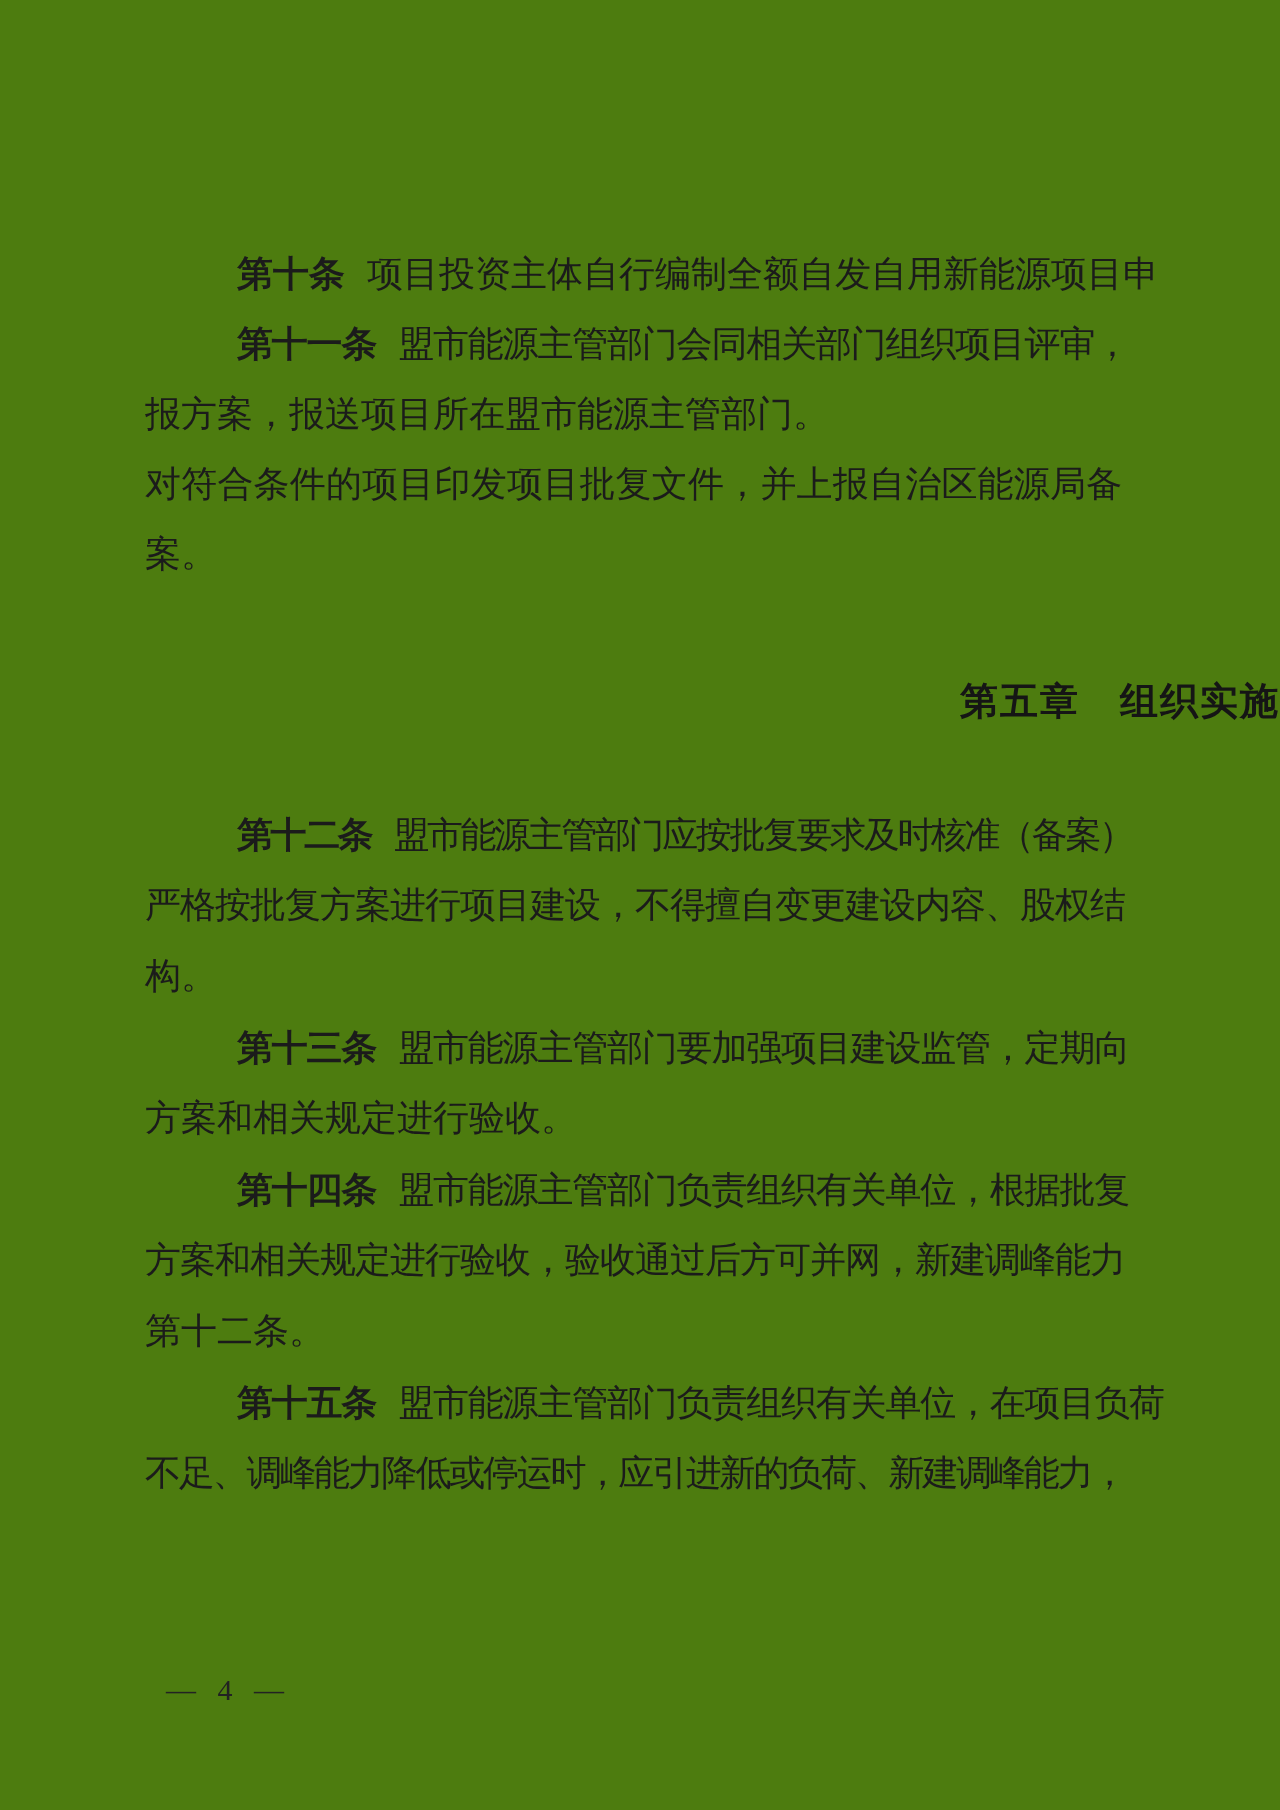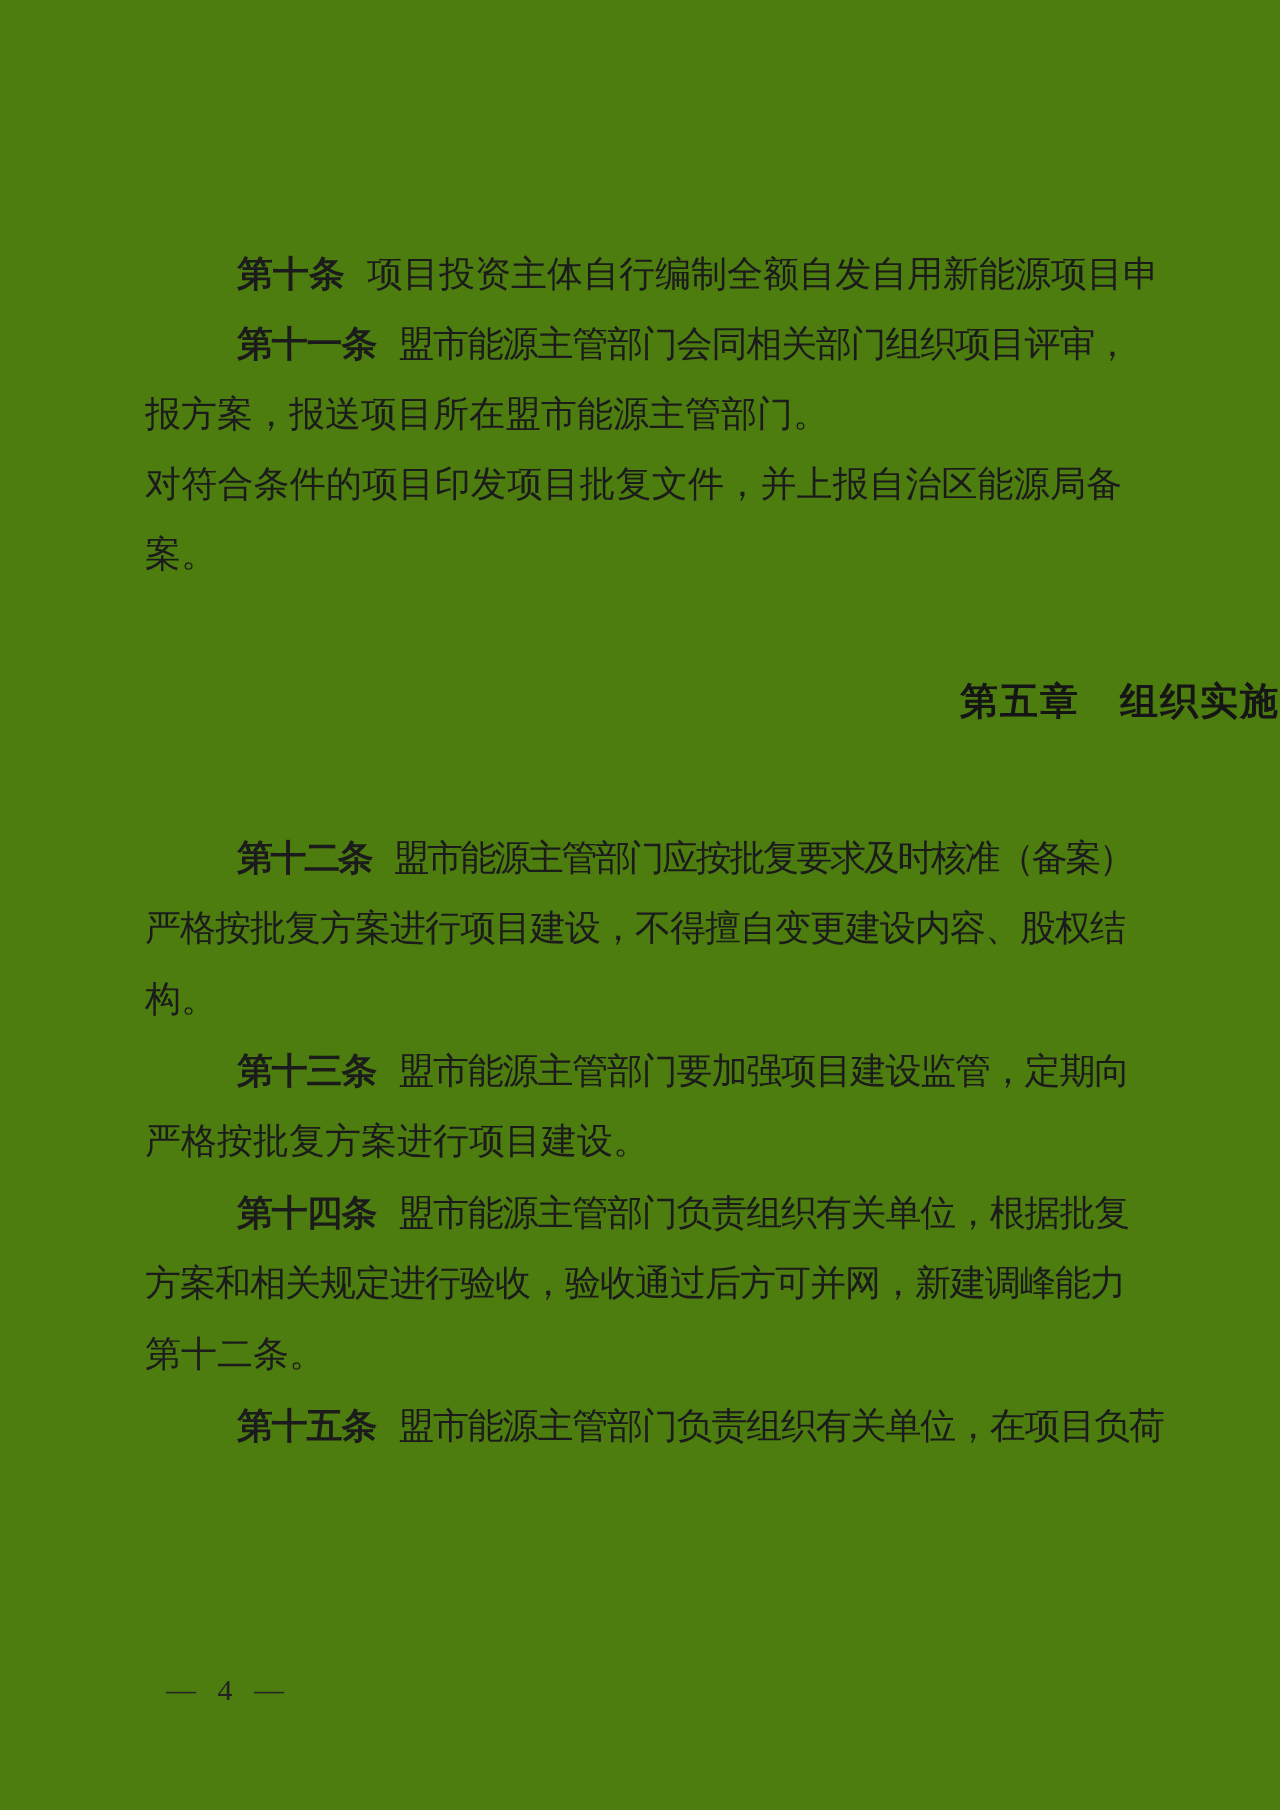--- a/index.html
+++ b/index.html
@@ -15,21 +15,21 @@
     color: #1b1b1b;
     font-family: "Liberation Serif", "DejaVu Serif", serif;
     overflow: hidden;
   }
   .text-block {
     position: absolute;
     left: 145px;
     width: 990px;
   }
   .block-a { top: 239px; }
-  .block-b { top: 822px; }
+  .block-b { top: 799px; }
   .line {
     font-size: 36px;
     white-space: nowrap;
     color: #1b1b1b;
   }
   .block-a .line { height: 70px; line-height: 70px; }
   .block-b .line { height: 71px; line-height: 71px; }
   .indent { padding-left: 92px; }
   .line b {
     font-family: "Liberation Sans", "DejaVu Sans", sans-serif;
@@ -80,22 +80,23 @@
     <div class="line"><span>案。</span></div>
   </div>
 
   <div class="chapter-heading">第五章　组织实施</div>
 
   <div class="text-block block-b">
     <div class="line indent lsC"><b>第十二条</b><span>盟市能源主管部门应按批复要求及时核准（备案）</span></div>
     <div class="line lsD"><span>严格按批复方案进行项目建设，不得擅自变更建设内容、股权结</span></div>
     <div class="line"><span>构。</span></div>
     <div class="line indent lsA"><b>第十三条</b><span>盟市能源主管部门要加强项目建设监管，定期向</span></div>
-    <div class="line"><span>严格按批复方案进行项目建设。</span></div>
+    <div class="line"><span>方案和相关规定进行验收。</span></div>
     <div class="line indent lsA"><b>第十四条</b><span>盟市能源主管部门负责组织有关单位，根据批复</span></div>
     <div class="line lsD"><span>方案和相关规定进行验收，验收通过后方可并网，新建调峰能力</span></div>
     <div class="line"><span>第十二条。</span></div>
     <div class="line indent lsA"><b>第十五条</b><span>盟市能源主管部门负责组织有关单位，在项目负荷</span></div>
+    <div class="line lsE"><span>不足、调峰能力降低或停运时，应引进新的负荷、新建调峰能力，</span></div>
   </div>
 
   <div class="page-number">— 4 —</div>
 
 </div>
 
 </body></html>

